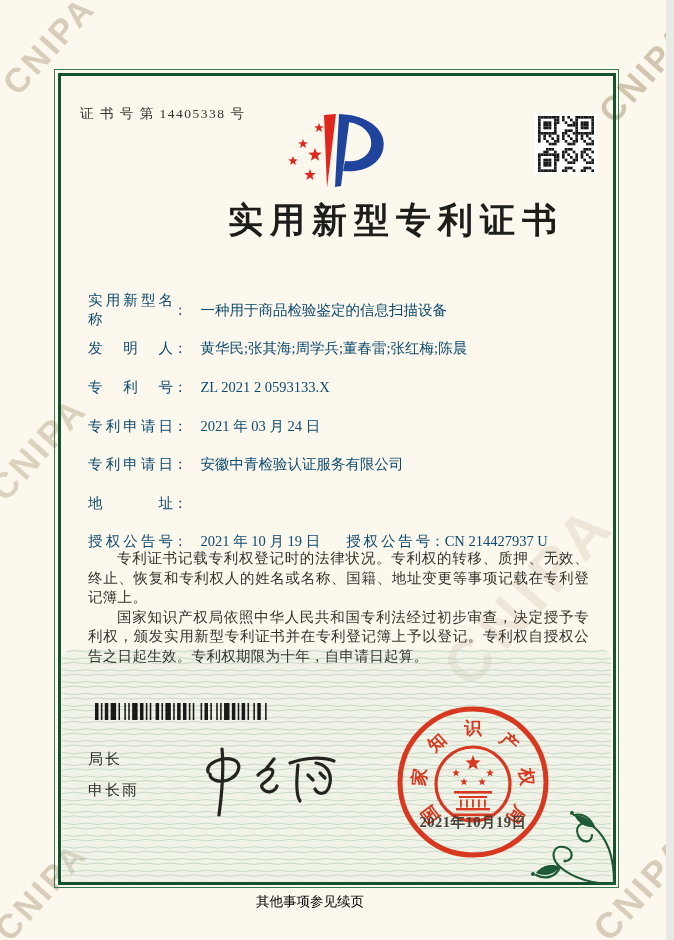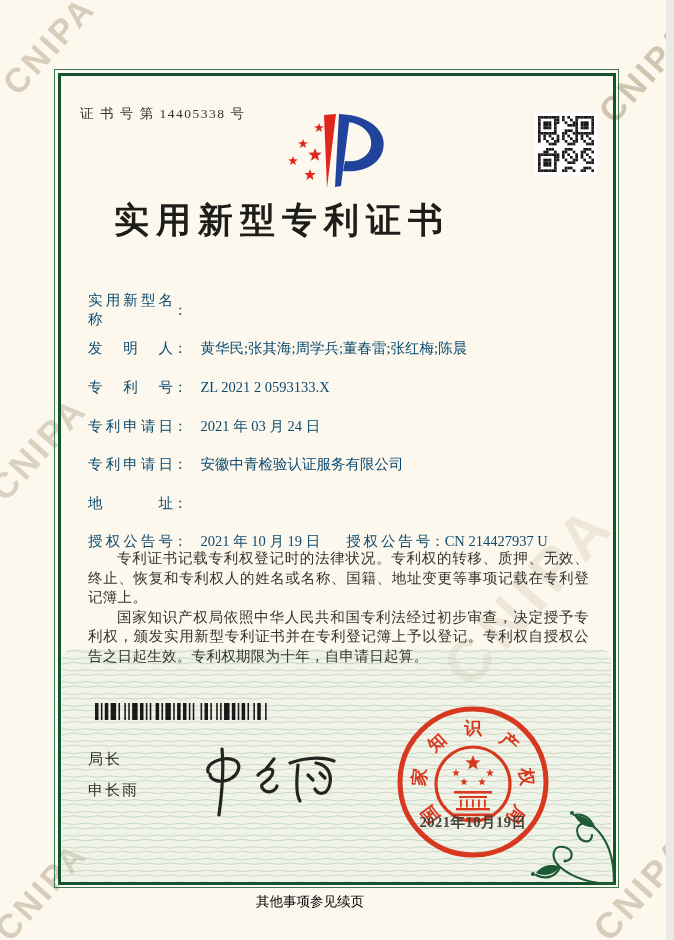--- a/index.html
+++ b/index.html
@@ -22,21 +22,21 @@
   .frame-inner{position:absolute;left:58px;top:73px;width:552px;height:806px;border:3px solid #14532f;}
 
   .guilloche{position:absolute;left:62px;top:649px;width:549px;height:233px;overflow:hidden;
              background:rgba(219,233,219,.30);border-radius:10px 10px 0 0;}
   .ornament{position:absolute;left:524px;top:787px;}
 
   .cert-no{position:absolute;left:80px;top:105px;font-size:13.5px;letter-spacing:1.5px;color:#33332e;}
   .logo{position:absolute;left:288px;top:111px;}
   .qr{position:absolute;left:535px;top:113px;}
 
-  .title{position:absolute;left:0;top:197px;width:564px;text-align:center;
+  .title{position:absolute;left:0;top:197px;width:564px;text-align:right;
          font-size:35px;font-weight:bold;letter-spacing:7px;color:#1d1d1a;}
 
   .fields{position:absolute;left:88px;top:291px;width:520px;}
   .frow{display:flex;align-items:center;height:38.6px;font-size:14.5px;color:#0c4a6e;}
   .flabel{display:inline-block;width:85px;text-align:justify;text-align-last:justify;}
   .flabel2{display:inline-block;width:84px;margin-left:26px;text-align:justify;text-align-last:justify;}
   .fvalue{margin-left:13px;white-space:nowrap;}
   .fvalue2{white-space:nowrap;}
 
   .paras{position:absolute;left:88px;top:549px;width:501px;font-size:14.5px;line-height:19.6px;
@@ -360,20 +360,21 @@
       <rect x="48.33" y="56.33" width="2.67" height="2.67" fill="#1a1a1a"></rect>
       <rect x="56.33" y="56.33" width="2.67" height="2.67" fill="#1a1a1a"></rect>
     </svg>
 
   <div class="title">实用新型专利证书</div>
 
   <div class="fields">
     <div class="frow">
       <span class="flabel">实用新型名称</span>
         <span>：</span>
+        <span class="fvalue">一种用于商品检验鉴定的信息扫描设备</span>
     </div>
     <div class="frow">
       <span class="flabel">发明人</span>
         <span>：</span>
         <span class="fvalue">黄华民;张其海;周学兵;董春雷;张红梅;陈晨</span>
     </div>
     <div class="frow">
       <span class="flabel">专利号</span>
         <span>：</span>
         <span class="fvalue">ZL 2021 2 0593133.X</span>

